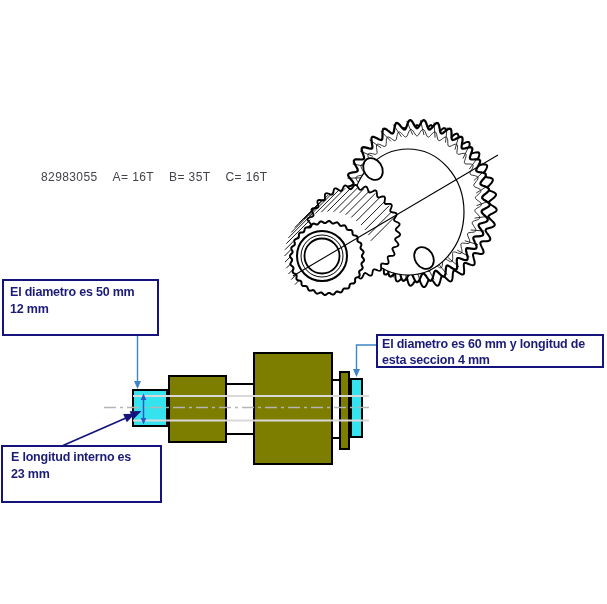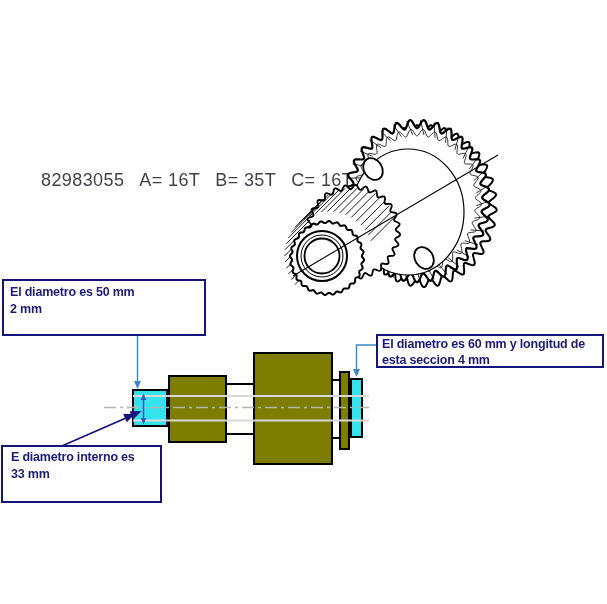--- a/index.html
+++ b/index.html
@@ -3,21 +3,21 @@
 <meta charset="utf-8">
 <style>
   html,body{margin:0;padding:0;background:#fff;}
   .canvas{
     position:relative;width:607px;height:604px;background:#ffffff;
     font-family:"Liberation Sans", sans-serif;overflow:hidden;
   }
   
   .part-line{
     position:absolute;left:41px;top:170px;display:flex;gap:15px;
-    font-size:18px;color:#43434d;letter-spacing:.4px;white-space:nowrap;text-align:center;
+    font-size:12px;color:#43434d;letter-spacing:.4px;white-space:nowrap;text-align:center;
   }
   
   .blk{position:absolute;box-sizing:border-box;border:2px solid #000;z-index:2;}
   .olive{background:#7d7d00;}
   .cyan{background:#35e3ef;}
   .neck{
     position:absolute;box-sizing:border-box;background:#fff;z-index:2;
     border-top:2px solid #000;border-bottom:2px solid #000;
   }
   #block-section50{left:132px;top:389px;width:36px;height:38px;}
@@ -29,21 +29,21 @@
   #block-section60{left:350px;top:378px;width:13px;height:60px;}
   
   .overlay{position:absolute;left:0;top:0;width:607px;height:604px;z-index:4;pointer-events:none;}
   
   .callout{
     position:absolute;box-sizing:border-box;background:#fff;
     border:2px solid #14147c;color:#1c1c78;font-weight:bold;
     font-size:12.5px;letter-spacing:-0.2px;z-index:5;
   }
   .callout .ln{white-space:nowrap;}
-  #callout-50{left:2px;top:279px;width:204px;height:57px;padding:3px 0 0 6px;line-height:17px;}
+  #callout-50{left:2px;top:279px;width:157px;height:57px;padding:3px 0 0 6px;line-height:17px;}
   #callout-60{left:376px;top:334px;width:228px;height:34px;padding:1px 0 8px 4px;line-height:15.5px;}
   #callout-33{left:1px;top:445px;width:161px;height:58px;padding:2px 0 0 8px;line-height:17px;}
 </style>
 </head>
 <body>
 
 <div class="canvas">
 
   <div class="part-line">
     <span>82983055</span>
@@ -159,26 +159,26 @@
 
     <g>
       <line x1="63" y1="445.5" x2="134" y2="414.5" stroke="#14147c" stroke-width="1.8"></line>
       <polygon points="141.5,411 133.2,419.5 129.6,411.3" fill="#14147c"></polygon>
       <polygon points="135.1,413.8 126.8,422.3 123.2,414.1" fill="#14147c"></polygon>
     </g>
   </svg>
 
   <div id="callout-50" class="callout">
     <div class="ln">El diametro es 50 mm</div>
-    <div class="ln">2 mm</div>
+    <div class="ln">12 mm</div>
   </div>
 
   <div id="callout-60" class="callout">
     <div class="ln">El diametro es 60 mm y longitud de</div>
     <div class="ln">esta seccion 4 mm</div>
   </div>
 
   <div id="callout-33" class="callout">
-    <div class="ln">E diametro interno es</div>
-    <div class="ln">33 mm</div>
+    <div class="ln">E longitud interno es</div>
+    <div class="ln">23 mm</div>
   </div>
 
 </div>
 
 </body></html>

